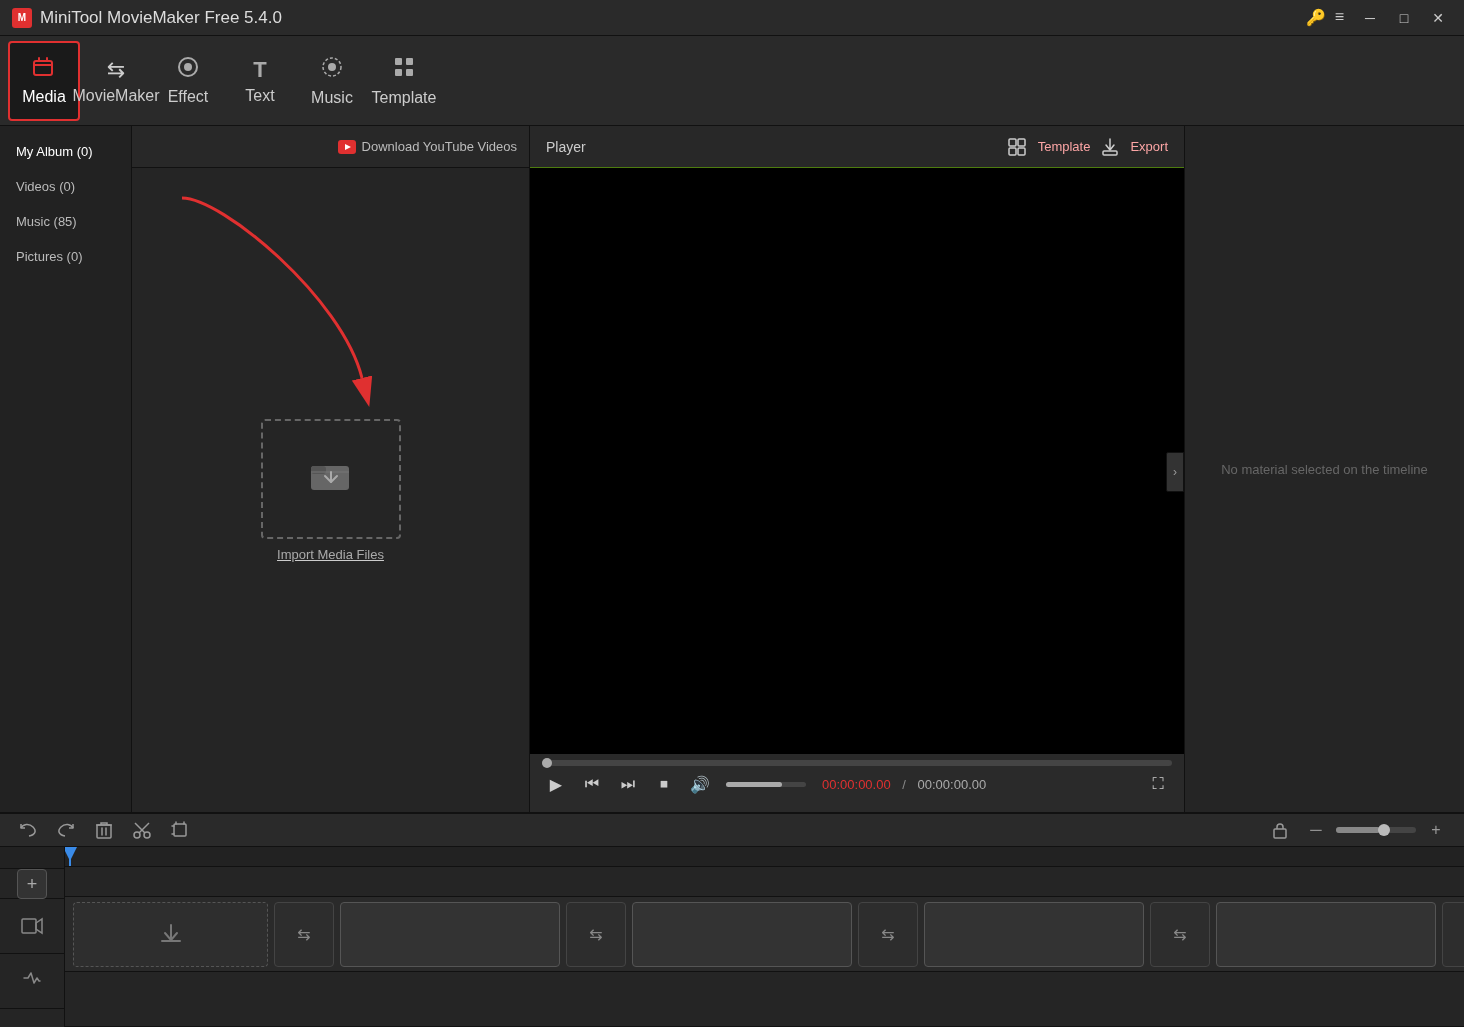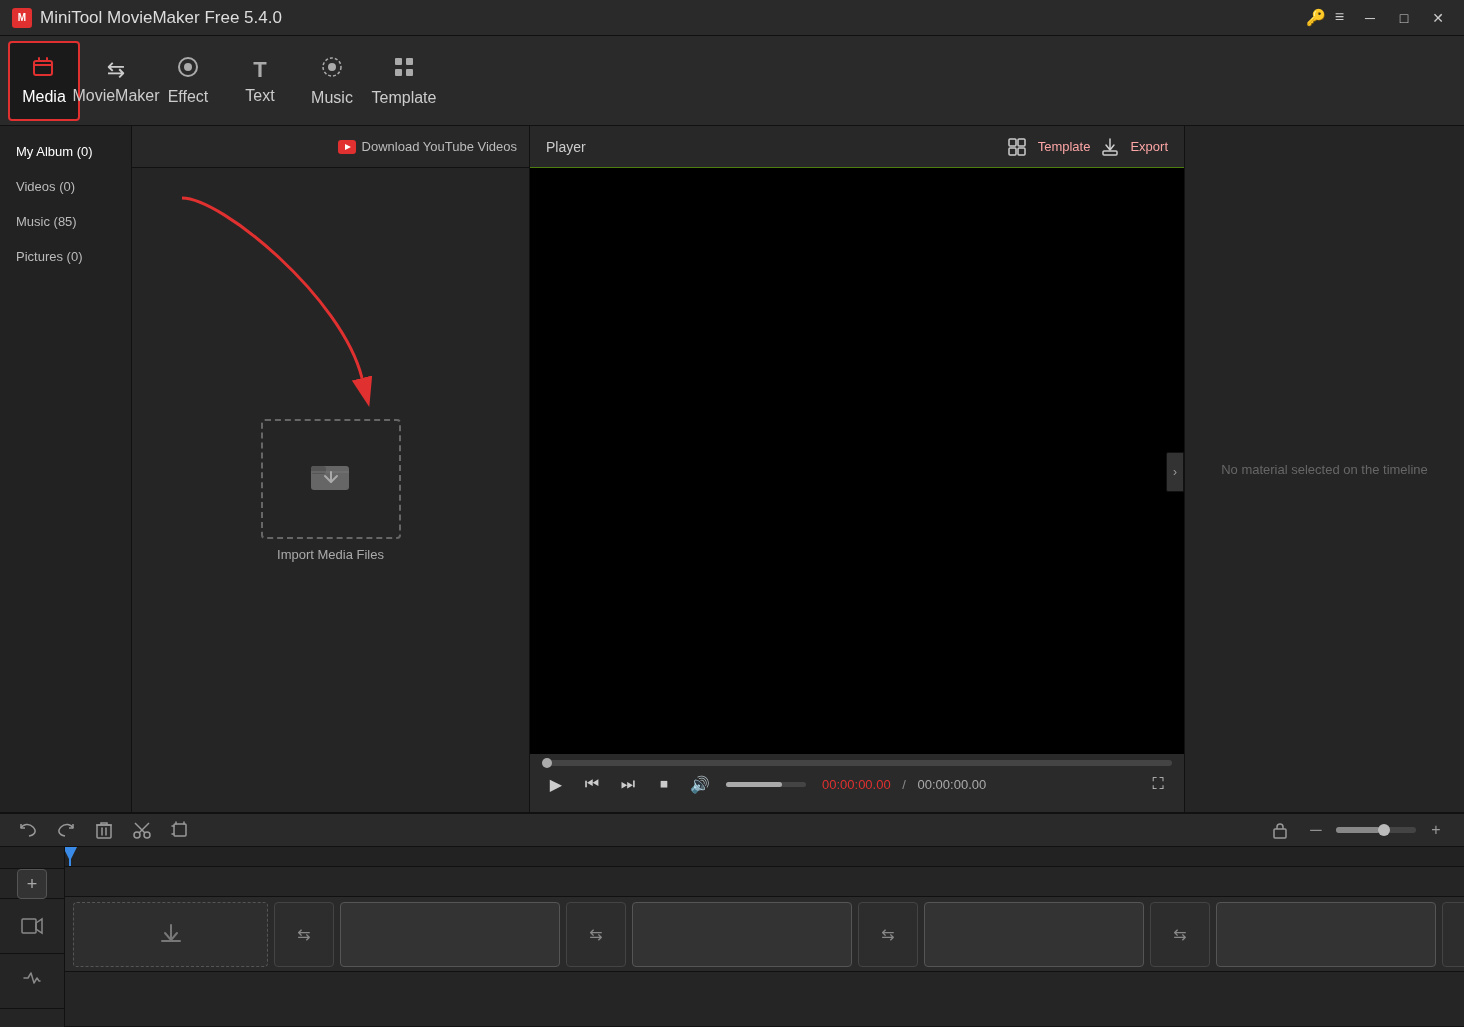--- a/index.html
+++ b/index.html
@@ -92,20 +92,21 @@
       background: transparent; border: none; color: #bbb; cursor: pointer; font-size: 13px;
     }
 
     #import-area {
       flex: 1;
       display: flex;
       align-items: center;
       justify-content: center;
       background: #252525;
       position: relative;
+      text-decoration: underline;
     }
     .import-box {
       width: 140px; height: 120px;
       border: 2px dashed #666;
       border-radius: 4px;
       display: flex; flex-direction: column;
       align-items: center; justify-content: center;
       gap: 10px; cursor: pointer; color: #888;
     }
     .import-box .folder-icon { font-size: 32px; }

